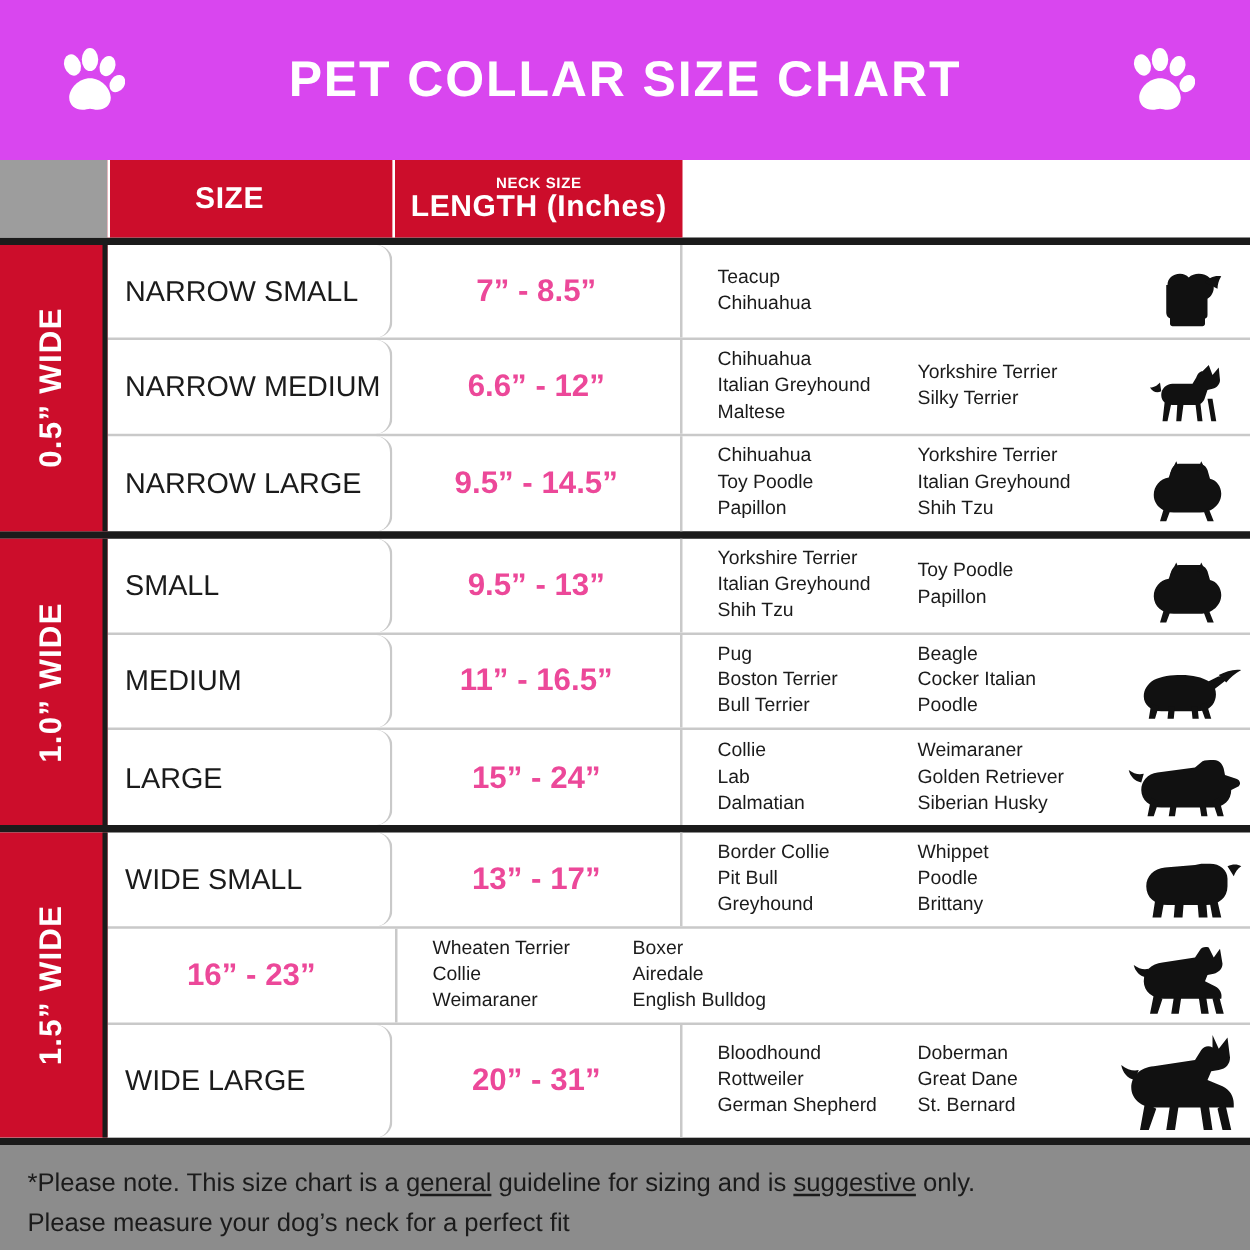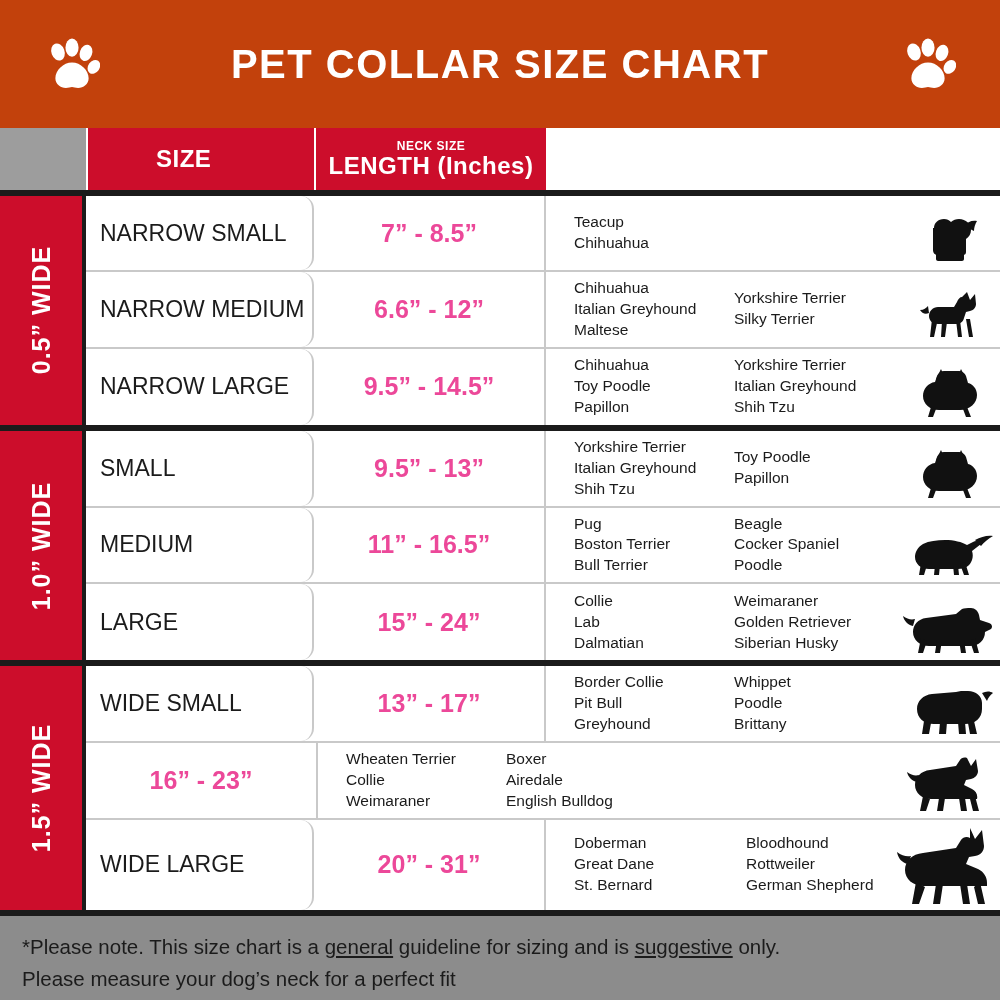--- a/index.html
+++ b/index.html
@@ -13,21 +13,21 @@
     position: relative;
     width: 1000px; height: 1000px;
     background: #ffffff;
     overflow: hidden;
   }
 
   
   .header {
     position: relative;
     height: 128px;
-    background: #c2410c;
+    background: #d946ef;
     display: flex;
     align-items: center;
     justify-content: center;
   }
   .header-title {
     color: #ffffff;
     font-size: 40px;
     font-weight: bold;
     letter-spacing: 1.5px;
     text-align: center;
@@ -355,21 +355,21 @@
           <div class="c-len">11” - 16.5”</div>
           <div class="c-breeds">
             <div class="breed-cols">
               <div class="breed-col first">
                 <span>Pug</span>
                 <span>Boston Terrier</span>
                 <span>Bull Terrier</span>
               </div>
               <div class="breed-col second">
                 <span>Beagle</span>
-                <span>Cocker Spaniel</span>
+                <span>Cocker Italian</span>
                 <span>Poodle</span>
               </div>
             </div>
             <div class="sil">
               <svg width="92" height="46" viewBox="0 0 92 46" aria-hidden="true">
                 <g fill="#111111">
                   <path d="M18 14c6-3 14-4 22-4 9 0 17 2 22 5l6-3c3-2 6-1 8 2l-9 7c1 3 1 6 0 9-2 6-7 9-14 9H24c-8 0-14-5-14-12 0-5 3-10 8-13z"></path>
                   <path d="M16 33l-2 12h5l3-10zM30 35l-1 10h5l1-10zM48 35l1 10h5l-1-10zM60 32l4 13h-5l-4-11z"></path>
                   <path d="M70 10c6-3 12-5 18-4-5 3-9 6-12 10l-6-6z"></path>
                 </g>
@@ -468,29 +468,29 @@
               </svg>
             </div>
           </div>
         </div>
 
         <div class="drow">
           <div class="c-size">WIDE LARGE</div>
           <div class="c-len">20” - 31”</div>
           <div class="c-breeds">
             <div class="breed-cols">
+              <div class="breed-col first">
+                <span>Bloodhound</span>
+                <span>Rottweiler</span>
+                <span>German Shepherd</span>
+              </div>
               <div class="breed-col second">
                 <span>Doberman</span>
                 <span>Great Dane</span>
                 <span>St. Bernard</span>
-              </div>
-              <div class="breed-col first">
-                <span>Bloodhound</span>
-                <span>Rottweiler</span>
-                <span>German Shepherd</span>
               </div>
             </div>
             <div class="sil">
               <svg width="110" height="78" viewBox="0 0 110 78" aria-hidden="true">
                 <g fill="#111111">
                   <path d="M74 2l5 11 7-9 2 16c0 5-3 9-9 10l-6 1-3 7 12 5c6 3 9 8 9 14v3H28c-11 0-19-7-19-16 0-9 7-16 18-17l33-5 5-8c2-3 6-4 9-2z"></path>
                   <path d="M20 56l-4 22h7l6-17zM40 58l-3 20h7l3-20zM64 58l3 20h7l-3-20zM84 56l5 22h-7l-4-17z"></path>
                   <path d="M12 38C6 37 2 32 1 26c5 4 10 5 14 4l-3 8z"></path>
                 </g>
               </svg>

